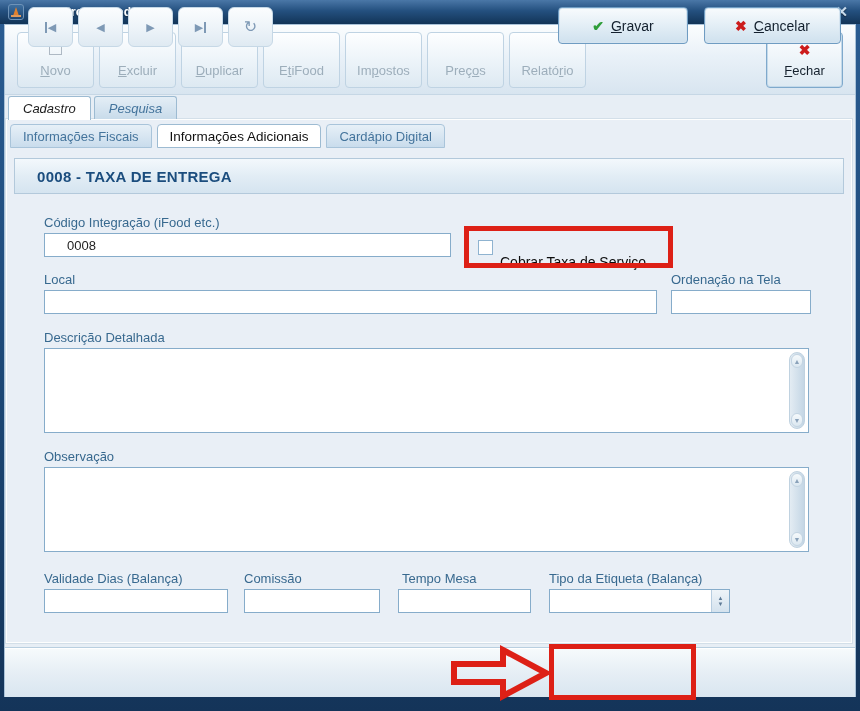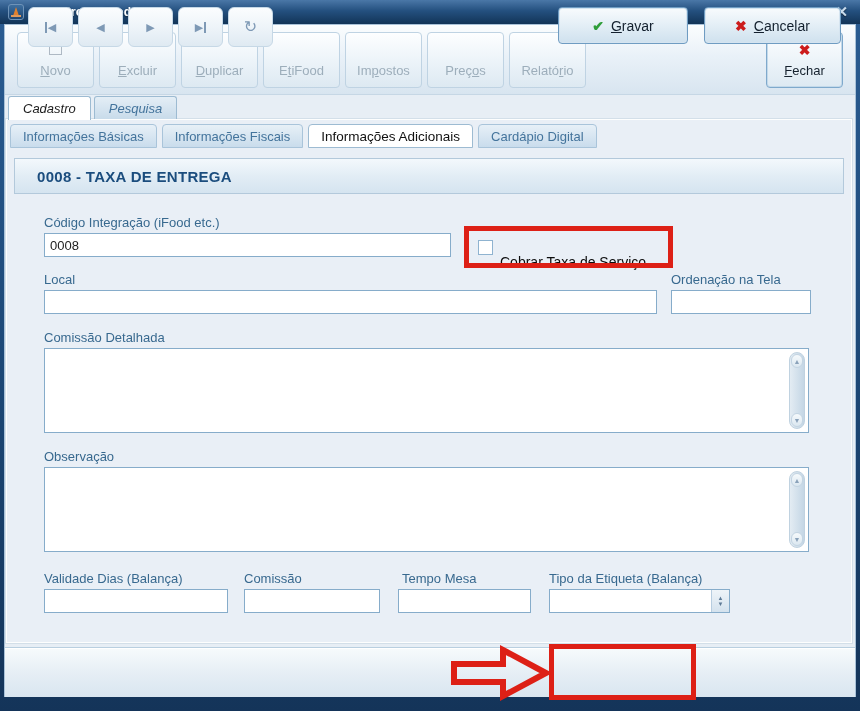--- a/index.html
+++ b/index.html
@@ -63,21 +63,21 @@
 
   
   .header-bar { position:absolute; left:14px; top:158px; width:830px; height:36px;
     border:1px solid #b3c9db; background:linear-gradient(180deg,#f3f8fc 0%,#e2edf5 50%,#d5e4f0 100%);
     display:flex; align-items:center; padding-left:22px; }
   .header-bar span { font-size:15px; font-weight:bold; color:#1b4d7e; letter-spacing:.3px; }
 
   
   .flabel { position:absolute; font-size:13px; color:#38698f; white-space:nowrap; }
   .finput { position:absolute; height:24px; border:1px solid #86acca; background:#ffffff;
-    font-family:"Liberation Sans",sans-serif; font-size:13px; color:#222; padding:0 5px; }
+    font-family:"Liberation Sans",sans-serif; font-size:13px; color:#222; padding:0 22px; }
   .ftext { position:absolute; border:1px solid #86acca; background:#ffffff; }
   .ftext textarea { position:absolute; inset:0; right:20px; border:none; resize:none;
     font-family:"Liberation Sans",sans-serif; font-size:13px; outline:none; width:calc(100% - 22px); height:100%; }
   .scroll { position:absolute; top:3px; bottom:3px; right:3px; width:16px; border-radius:8px;
     background:linear-gradient(90deg,#e3ecf3,#c4d6e5); border:1px solid #c0d2e0; }
   .sbtn { position:absolute; left:1px; right:1px; height:14px; border-radius:7px;
     background:linear-gradient(180deg,#f6fafc,#dbe7f0); border:1px solid #c3d4e2;
     color:#8aa2ba; font-size:7px; line-height:13px; text-align:center; cursor:default; }
   .sbtn.up { top:1px; } .sbtn.down { bottom:1px; }
 
@@ -160,21 +160,20 @@
   </div>
 
   <div class="tabs-row">
     <div class="tab active">Cadastro</div>
     <div class="tab">Pesquisa</div>
   </div>
 
   <div class="tab-panel"></div>
 
   <div class="subtabs-row">
-    <div class="subtab">Informações Básicas</div>
     <div class="subtab">Informações Fiscais</div>
     <div class="subtab active">Informações Adicionais</div>
     <div class="subtab">Cardápio Digital</div>
   </div>
 
   <div class="header-bar">
     <span>0008 - TAXA DE ENTREGA</span>
   </div>
 
   <div class="flabel" style="left:44px; top:215px;">Código Integração (iFood etc.)</div>
@@ -182,21 +181,21 @@
 
   <span class="cb-box"></span>
   <span class="cb-label">Cobrar Taxa de Serviço</span>
 
   <div class="flabel" style="left:44px; top:272px;">Local</div>
   <input class="finput" style="left: 44px; top: 290px; width: 613px;" value="">
 
   <div class="flabel" style="left:671px; top:272px;">Ordenação na Tela</div>
   <input class="finput" style="left: 671px; top: 290px; width: 140px;" value="">
 
-  <div class="flabel" style="left:44px; top:330px;">Comissão Detalhada</div>
+  <div class="flabel" style="left:44px; top:330px;">Descrição Detalhada</div>
   <div class="ftext" style="left:44px; top:348px; width:765px; height:85px;">
     <textarea style=""></textarea>
     <div class="scroll">
       <div class="sbtn up">▲</div>
       <div class="sbtn down">▼</div>
     </div>
   </div>
 
   <div class="flabel" style="left:44px; top:449px;">Observação</div>
   <div class="ftext" style="left:44px; top:467px; width:765px; height:85px;">

